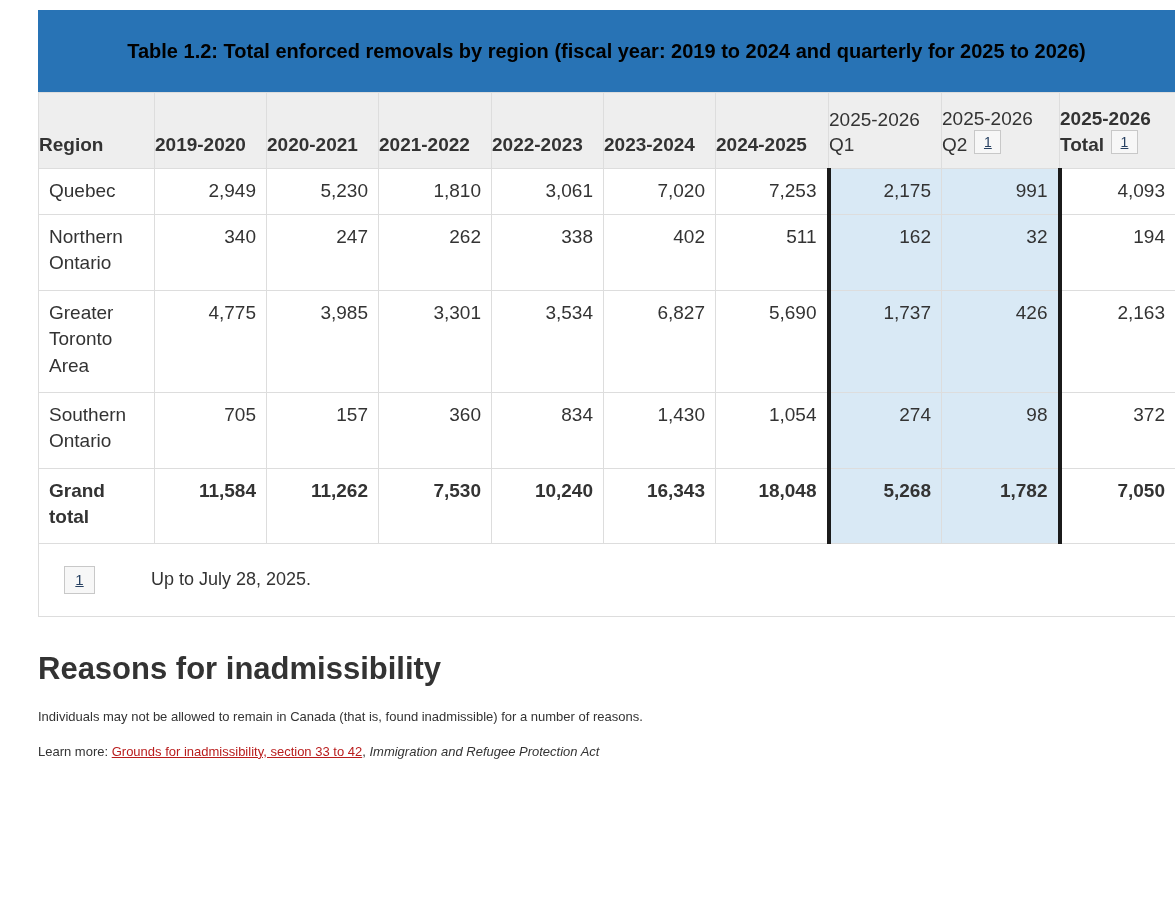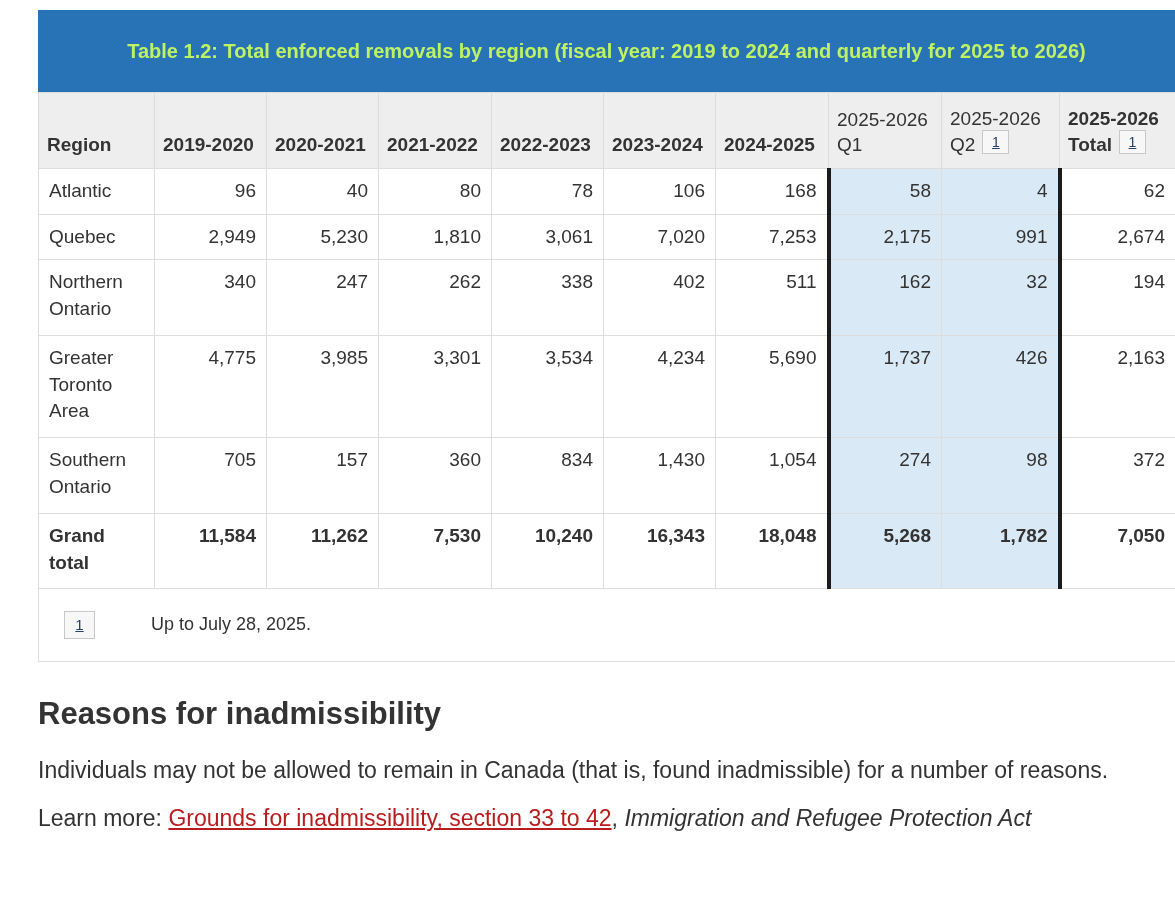--- a/index.html
+++ b/index.html
@@ -3,31 +3,31 @@
 <meta charset="utf-8">
 <style>
   html,body{margin:0;padding:0;}
   body{
     width:1175px;height:910px;overflow:hidden;
     background:#ffffff;color:#333;
     font-family:"Liberation Sans","DejaVu Sans",sans-serif;
   }
   .wrap{margin:10px 0 0 38px;width:1137px;}
   .caption{
-    background:#2873b5;color:#bef264;height:82px;
+    background:#2873b5;color:#000000;height:82px;
     display:flex;align-items:center;justify-content:center;
     font-size:20px;font-weight:bold;text-align:center;
   }
   table{border-collapse:collapse;table-layout:fixed;width:1137px;font-size:19px;color:#333;}
   col.c-region{width:116px;} col.c-yr{width:112px;} col.c-yr3{width:113px;}
   col.c-q1{width:113px;} col.c-q2{width:118px;} col.c-tot{width:116px;}
   th,td{border:1px solid #dddddd;box-sizing:border-box;}
   thead th{
     background:#eeeeee;vertical-align:bottom;text-align:left;
-    font-weight:bold;padding:10px 8px;height:76px;line-height:1.35;
+    font-weight:bold;padding:10px 0;height:76px;line-height:1.35;
   }
   thead th.qcol{font-weight:normal;}
   tbody th.region{
     font-weight:normal;text-align:left;vertical-align:top;
     padding:9px 8px 9px 10px;background:#fff;line-height:1.4;
   }
   tbody td.num{text-align:right;vertical-align:top;padding:9px 10px 9px 8px;line-height:1.4;}
   td.hl{background:#d9e9f5;}
   td.hl-left{border-left:4px solid #1b1b1b;}
   td.hl-right{border-right:4px solid #1b1b1b;}
@@ -42,21 +42,21 @@
   }
   tr.fnrow td{
     text-align:left;vertical-align:middle;
     padding:20px 10px 20px 25px;height:73px;font-size:18px;
   }
   tr.fnrow .fnbox{font-size:15px;line-height:26px;padding:0 8px;top:0;margin-left:0;}
   .fn-text{margin-left:56px;}
   h2.section-heading{
     margin:34px 16px 0 38px;font-size:31px;font-weight:bold;color:#333;line-height:1.15;
   }
-  p.body-text{margin:22px 0 0 38px;font-size:23px;line-height:1.42;color:#333;}
+  p.body-text{margin:22px 0 0 38px;font-size:13px;line-height:1.42;color:#333;}
   p.learn-more{margin:16px 0 0 38px;}
   a.text-link{color:#b91c1c;text-decoration:underline;cursor:pointer;}
   .act-italic{font-style:italic;}
 </style>
 </head>
 <body>
 
 <div class="wrap">
   <div class="caption">
     <span>Table 1.2: Total enforced removals by region (fiscal year: 2019 to 2024 and quarterly for 2025 to 2026)</span>
@@ -93,62 +93,50 @@
           <span>Q2</span><a class="fnbox">1</a>
         </th>
         <th>
           <span>2025-2026</span><br>
           <span>Total</span><a class="fnbox">1</a>
         </th>
       </tr>
     </thead>
     <tbody>
       <tr>
-        <th class="region">Atlantic</th>
-        <td class="num">96</td>
-        <td class="num">40</td>
-        <td class="num">80</td>
-        <td class="num">78</td>
-        <td class="num">106</td>
-        <td class="num">168</td>
-        <td class="num hl hl-left">58</td>
-        <td class="num hl hl-right">4</td>
-        <td class="num">62</td>
-      </tr>
-      <tr>
         <th class="region">Quebec</th>
         <td class="num">2,949</td>
         <td class="num">5,230</td>
         <td class="num">1,810</td>
         <td class="num">3,061</td>
         <td class="num">7,020</td>
         <td class="num">7,253</td>
         <td class="num hl hl-left">2,175</td>
         <td class="num hl hl-right">991</td>
-        <td class="num">2,674</td>
+        <td class="num">4,093</td>
       </tr>
       <tr class="tall2">
         <th class="region">Northern Ontario</th>
         <td class="num">340</td>
         <td class="num">247</td>
         <td class="num">262</td>
         <td class="num">338</td>
         <td class="num">402</td>
         <td class="num">511</td>
         <td class="num hl hl-left">162</td>
         <td class="num hl hl-right">32</td>
         <td class="num">194</td>
       </tr>
       <tr class="tall3">
         <th class="region">Greater Toronto Area</th>
         <td class="num">4,775</td>
         <td class="num">3,985</td>
         <td class="num">3,301</td>
         <td class="num">3,534</td>
-        <td class="num">4,234</td>
+        <td class="num">6,827</td>
         <td class="num">5,690</td>
         <td class="num hl hl-left">1,737</td>
         <td class="num hl hl-right">426</td>
         <td class="num">2,163</td>
       </tr>
       <tr class="tall2">
         <th class="region">Southern Ontario</th>
         <td class="num">705</td>
         <td class="num">157</td>
         <td class="num">360</td>

